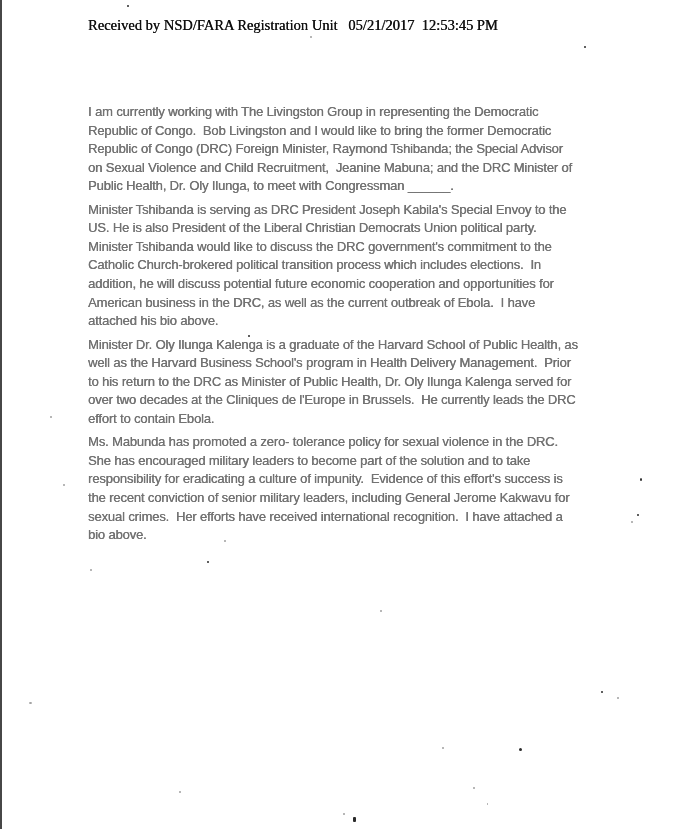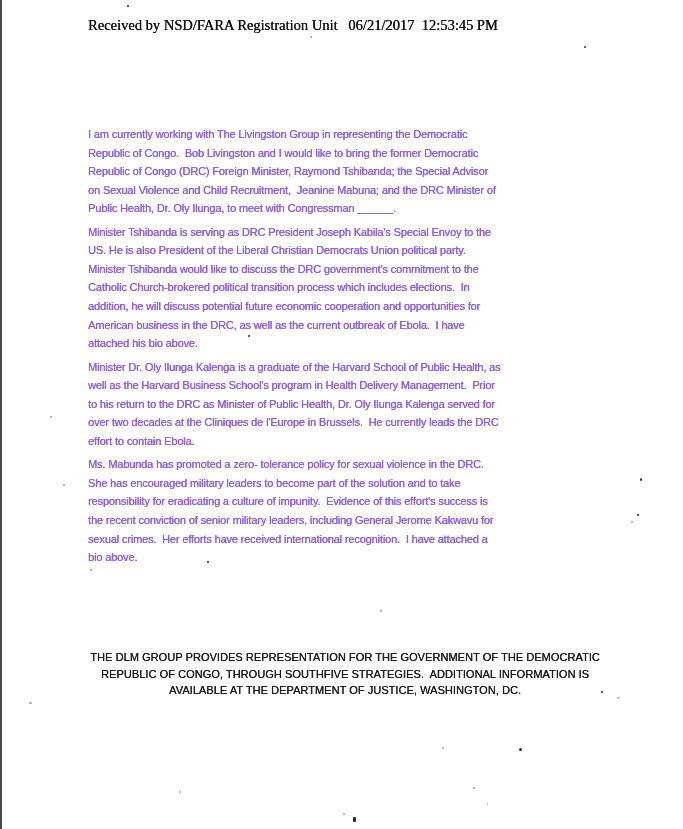--- a/index.html
+++ b/index.html
@@ -28,27 +28,27 @@
     top: 17px;
     font-family: "Liberation Serif", serif;
     font-size: 14.5px;
     color: #101010;
     white-space: pre;
     text-shadow: 0.3px 0 0 currentColor;
   }
   .letter {
     position: absolute;
     left: 88px;
-    top: 125px;
+    top: 103px;
     width: 560px;
     font-family: "Liberation Sans", sans-serif;
-    font-size: 11px;
+    font-size: 13px;
     line-height: 18.6px;
     letter-spacing: -0.15px;
-    color: #8b5cf6;
+    color: #737373;
     text-shadow: 0.3px 0 0 currentColor;
   }
   .letter p {
     margin: 0 0 4.7px 0;
     white-space: pre-wrap;
   }
   .footer {
     position: absolute;
     left: 65px;
     top: 649px;
@@ -70,21 +70,21 @@
   .sp.faint { opacity: 0.45; }
   .sp.dark { border-radius: 1px; }
 </style>
 </head>
 <body>
 
 <div class="page">
 
   <div class="scan-edge"></div>
 
-  <div class="stamp">Received by NSD/FARA Registration Unit   06/21/2017  12:53:45 PM</div>
+  <div class="stamp">Received by NSD/FARA Registration Unit   05/21/2017  12:53:45 PM</div>
 
   <div class="letter">
     <p>I am currently working with The Livingston Group in representing the Democratic
 Republic of Congo.  Bob Livingston and I would like to bring the former Democratic
 Republic of Congo (DRC) Foreign Minister, Raymond Tshibanda; the Special Advisor
 on Sexual Violence and Child Recruitment,  Jeanine Mabuna; and the DRC Minister of
 Public Health, Dr. Oly Ilunga, to meet with Congressman ______.</p>
     <p>Minister Tshibanda is serving as DRC President Joseph Kabila's Special Envoy to the
 US. He is also President of the Liberal Christian Democrats Union political party.
 Minister Tshibanda would like to discuss the DRC government's commitment to the
@@ -98,23 +98,20 @@
 over two decades at the Cliniques de l'Europe in Brussels.  He currently leads the DRC
 effort to contain Ebola.</p>
     <p>Ms. Mabunda has promoted a zero- tolerance policy for sexual violence in the DRC.
 She has encouraged military leaders to become part of the solution and to take
 responsibility for eradicating a culture of impunity.  Evidence of this effort's success is
 the recent conviction of senior military leaders, including General Jerome Kakwavu for
 sexual crimes.  Her efforts have received international recognition.  I have attached a
 bio above.</p>
   </div>
 
-  <div class="footer">THE DLM GROUP PROVIDES REPRESENTATION FOR THE GOVERNMENT OF THE DEMOCRATIC
-REPUBLIC OF CONGO, THROUGH SOUTHFIVE STRATEGIES.  ADDITIONAL INFORMATION IS
-AVAILABLE AT THE DEPARTMENT OF JUSTICE, WASHINGTON, DC.</div>
 
   <div class="sp" style="left:127px; top:5px;   width:2px; height:2px;"></div>
   <div class="sp faint" style="left:310px; top:36px;  width:2px; height:2px;"></div>
   <div class="sp" style="left:584px; top:46px;  width:2px; height:2px;"></div>
   <div class="sp" style="left:248px; top:335px; width:2px; height:2px;"></div>
   <div class="sp faint" style="left:50px;  top:416px; width:2px; height:2px;"></div>
   <div class="sp faint" style="left:63px;  top:484px; width:2px; height:2px;"></div>
   <div class="sp" style="left:640px; top:478px; width:2px; height:3px;"></div>
   <div class="sp" style="left:637px; top:514px; width:2px; height:2px;"></div>
   <div class="sp faint" style="left:631px; top:521px; width:2px; height:2px;"></div>

